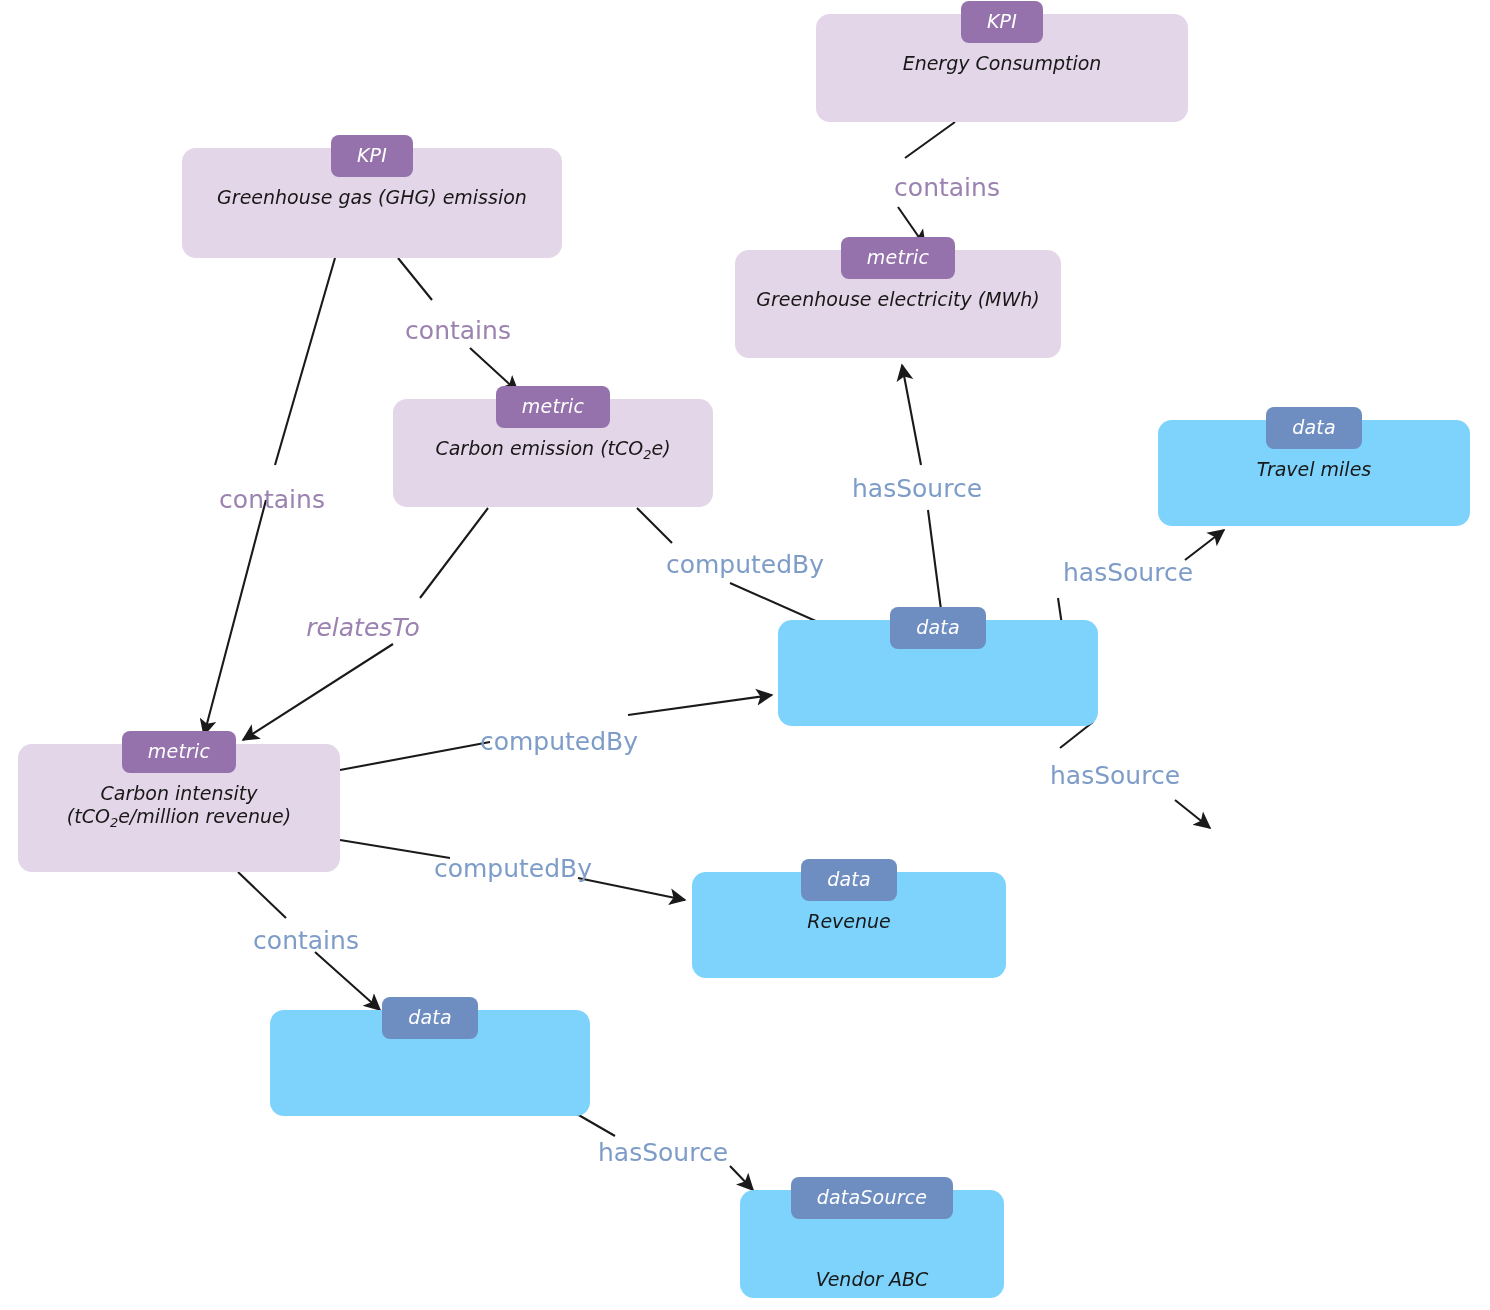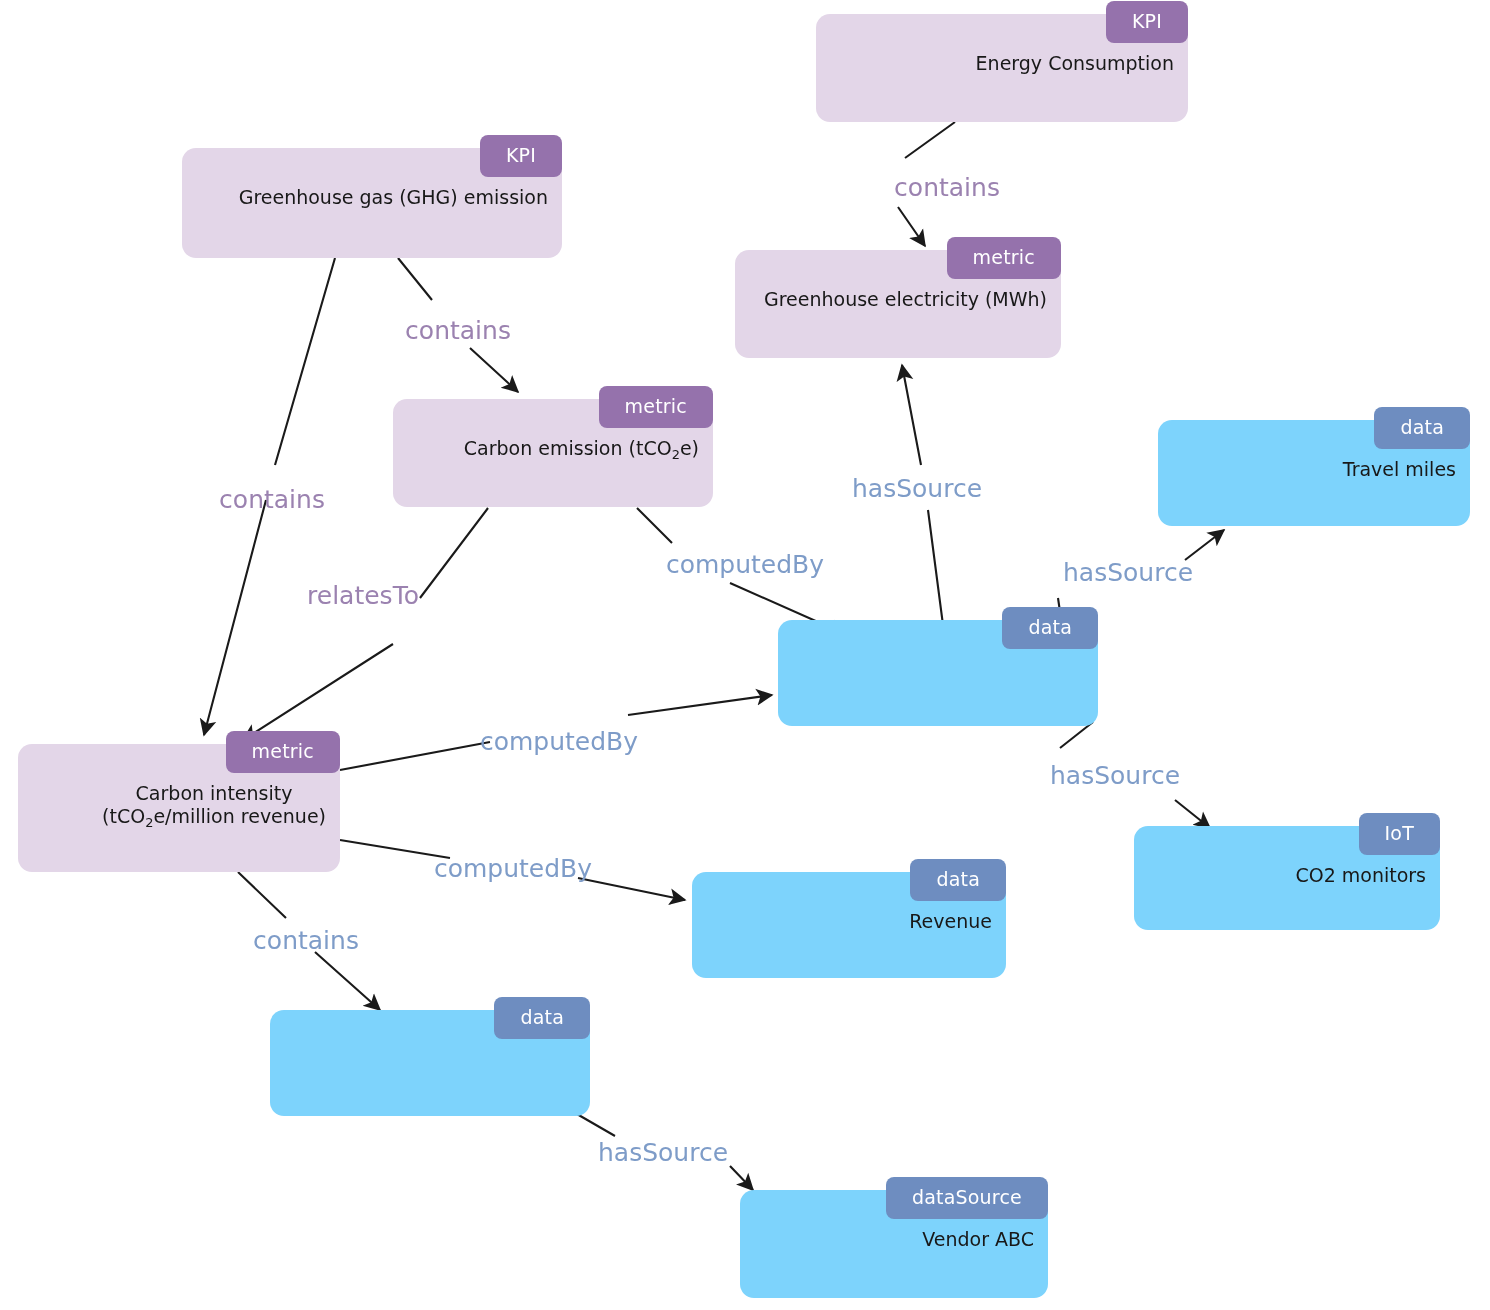--- a/index.html
+++ b/index.html
@@ -12,22 +12,23 @@
     font-family:"DejaVu Sans","Liberation Sans",sans-serif;
     overflow:hidden;
   }
   #edge-layer{position:absolute;left:0;top:0;width:1490px;height:1310px;pointer-events:none;}
   .node{
     position:absolute;
     border-radius:14px;
     box-sizing:border-box;
     display:flex;
     flex-direction:column;
-    align-items:flex-end;
+    align-items:center;
     justify-content:flex-start;
+    font-style:italic;
   }
   .node.kpi-family{background:#e3d6e8;}
   .node.data-family{background:#7dd3fc;}
   .badge{
     position:relative;
     top:-13px;
     border-radius:8px;
     color:#ffffff;
     font-size:19px;
     line-height:1;
@@ -122,43 +123,39 @@
 
   <div class="node data-family" style="left:778px;top:620px;width:320px;height:106px;">
     <span class="badge blue">data</span>
   </div>
 
   <div class="node data-family" style="left:1158px;top:420px;width:312px;height:106px;">
     <span class="badge blue">data</span>
     <span class="node-label">Travel miles</span>
   </div>
 
-  <div class="node data-family" style="left:1134px;top:826px;width:306px;height:104px;">
-    <span class="badge blue">IoT</span>
-    <span class="node-label">CO2 monitors</span>
-  </div>
 
   <div class="node data-family" style="left:692px;top:872px;width:314px;height:106px;">
     <span class="badge blue">data</span>
     <span class="node-label">Revenue</span>
   </div>
 
   <div class="node data-family" style="left:270px;top:1010px;width:320px;height:106px;">
     <span class="badge blue">data</span>
   </div>
 
-  <div class="node data-family" style="left:740px;top:1190px;width:308px;height:108px;">
+  <div class="node data-family" style="left:740px;top:1190px;width:264px;height:108px;gap:40px;">
     <span class="badge blue">dataSource</span>
     <span class="node-label">Vendor ABC</span>
   </div>
 
   <span class="edge-label purple" style="left:272px;top:499px;">contains</span>
   <span class="edge-label purple" style="left:458px;top:330px;">contains</span>
   <span class="edge-label purple" style="left:947px;top:187px;">contains</span>
-  <span class="edge-label purple" style="left:363px;top:595px;">relatesTo</span>
+  <span class="edge-label purple" style="left:363px;top:627px;font-style:italic;">relatesTo</span>
   <span class="edge-label blue" style="left:745px;top:564px;">computedBy</span>
   <span class="edge-label blue" style="left:559px;top:741px;">computedBy</span>
   <span class="edge-label blue" style="left:513px;top:868px;">computedBy</span>
   <span class="edge-label blue" style="left:306px;top:940px;">contains</span>
   <span class="edge-label blue" style="left:917px;top:488px;">hasSource</span>
   <span class="edge-label blue" style="left:1128px;top:572px;">hasSource</span>
   <span class="edge-label blue" style="left:1115px;top:775px;">hasSource</span>
   <span class="edge-label blue" style="left:663px;top:1152px;">hasSource</span>
 
 </div>

